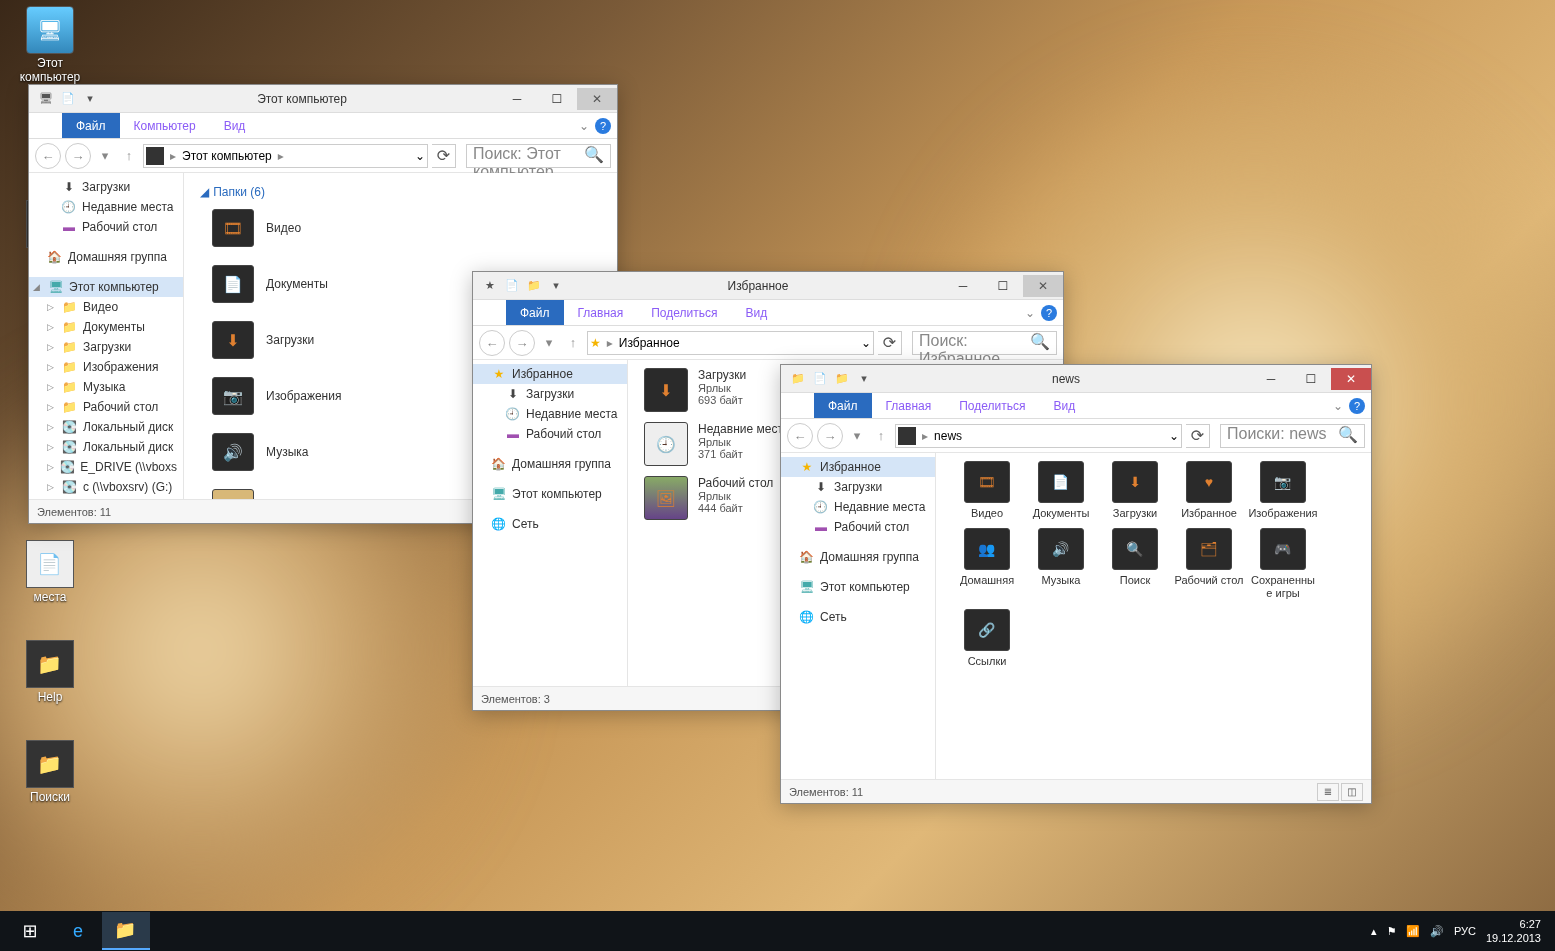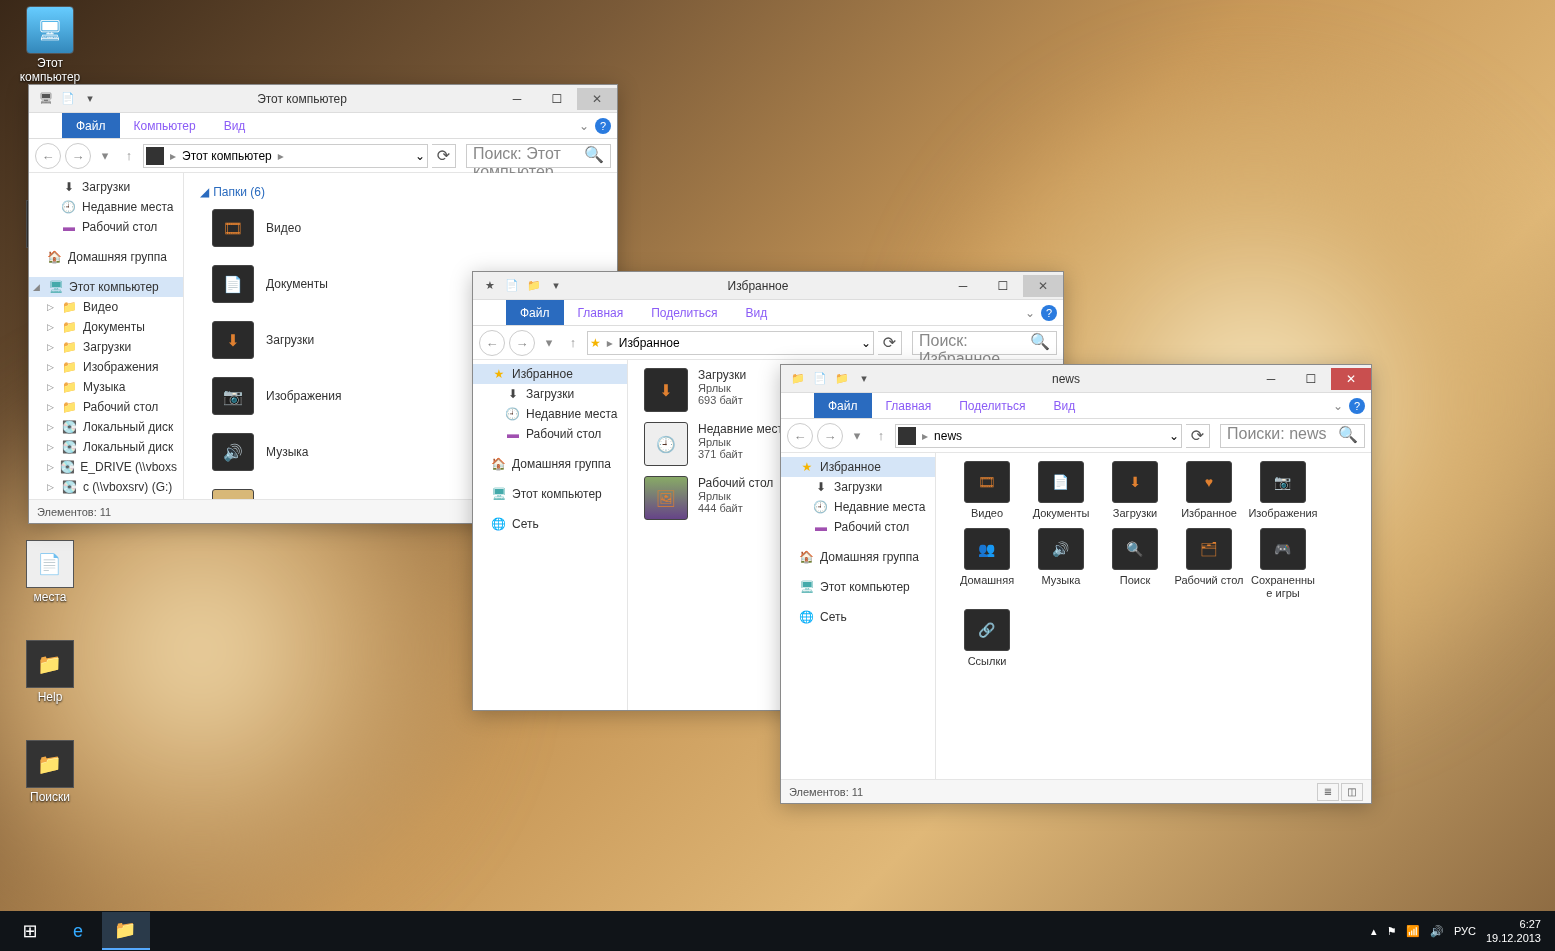--- a/index.html
+++ b/index.html
@@ -368,20 +368,23 @@
       <div class="detail-row">
           <div class="dic" style="background:linear-gradient(#8a6,#648)">🖼</div>
           <div class="dinfo">
             <span class="dname">Рабочий стол</span>
             <span>Ярлык</span>
             <span>444 байт</span>
           </div>
         </div>
     </div>
   </div>
+  <div class="statusbar">
+      <span>Элементов: 3</span>
+    </div>
 </div>
 
 <div class="window" style="left:780px; top:364px; width:592px; height:440px; z-index:30">
   <div class="titlebar">
     <div class="qat">
       <div class="qbtn">📁</div>
       <div class="qbtn">📄</div>
       <div class="qbtn">📁</div>
       <div class="qbtn">▾</div>
     </div>

